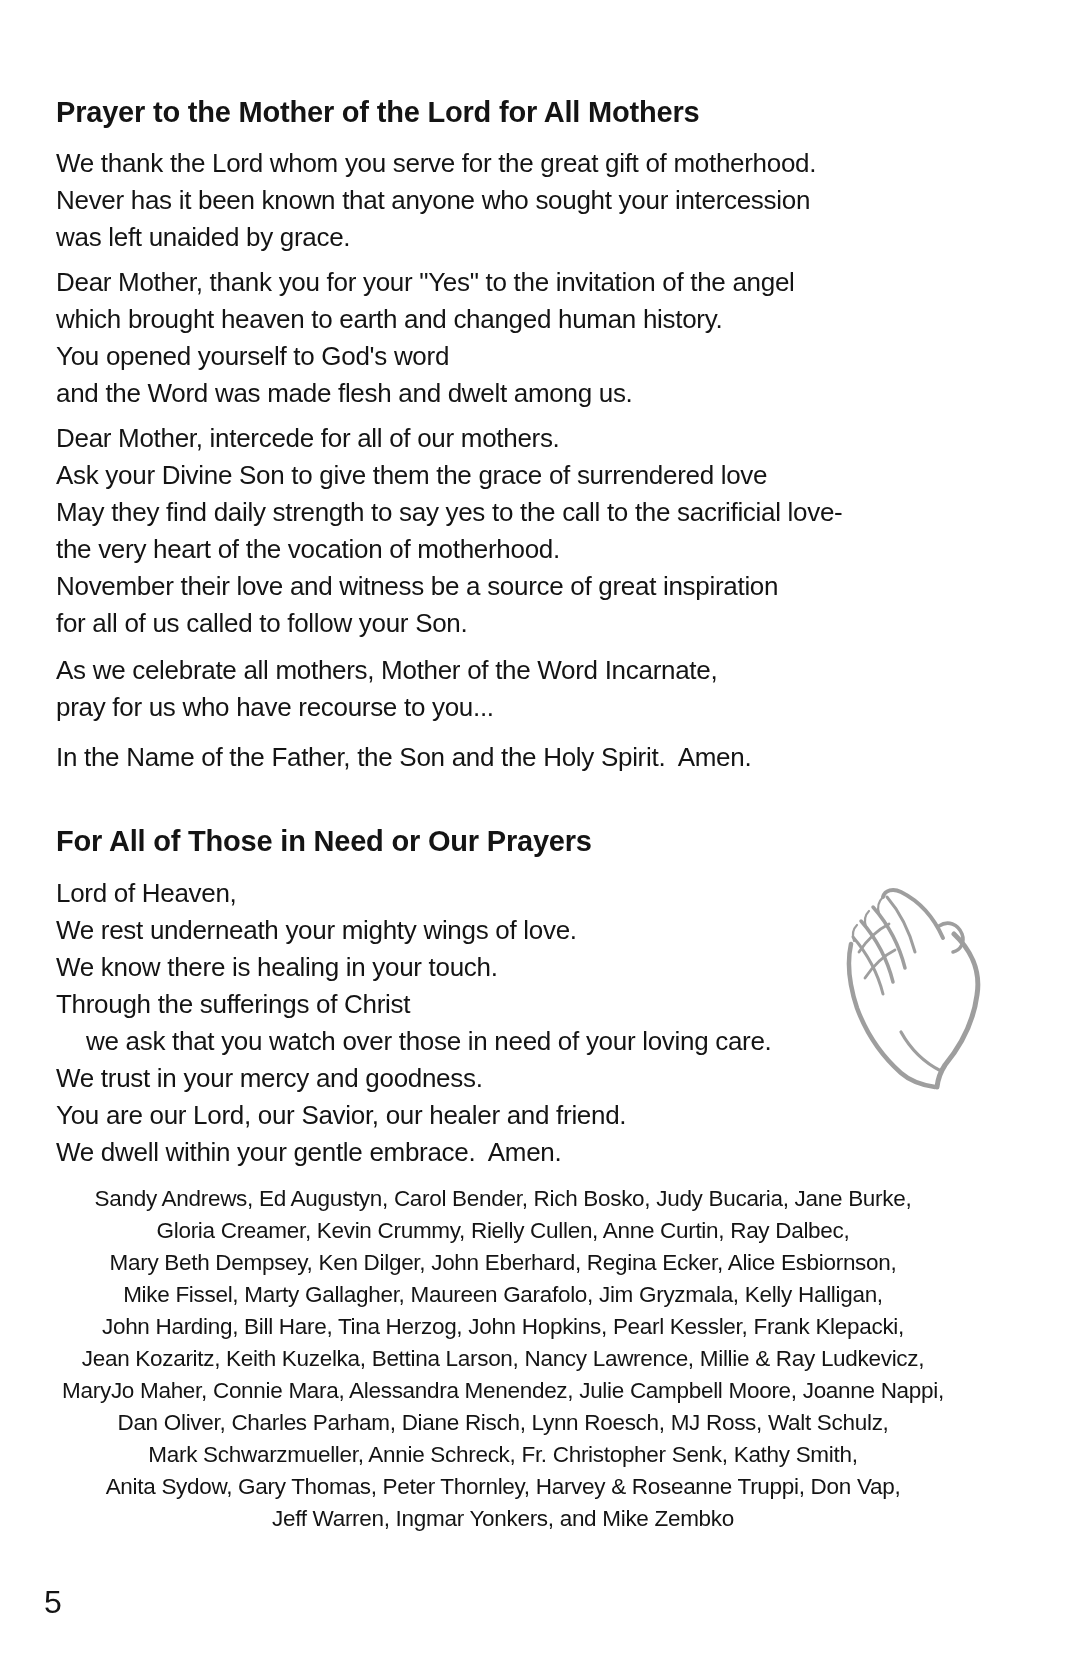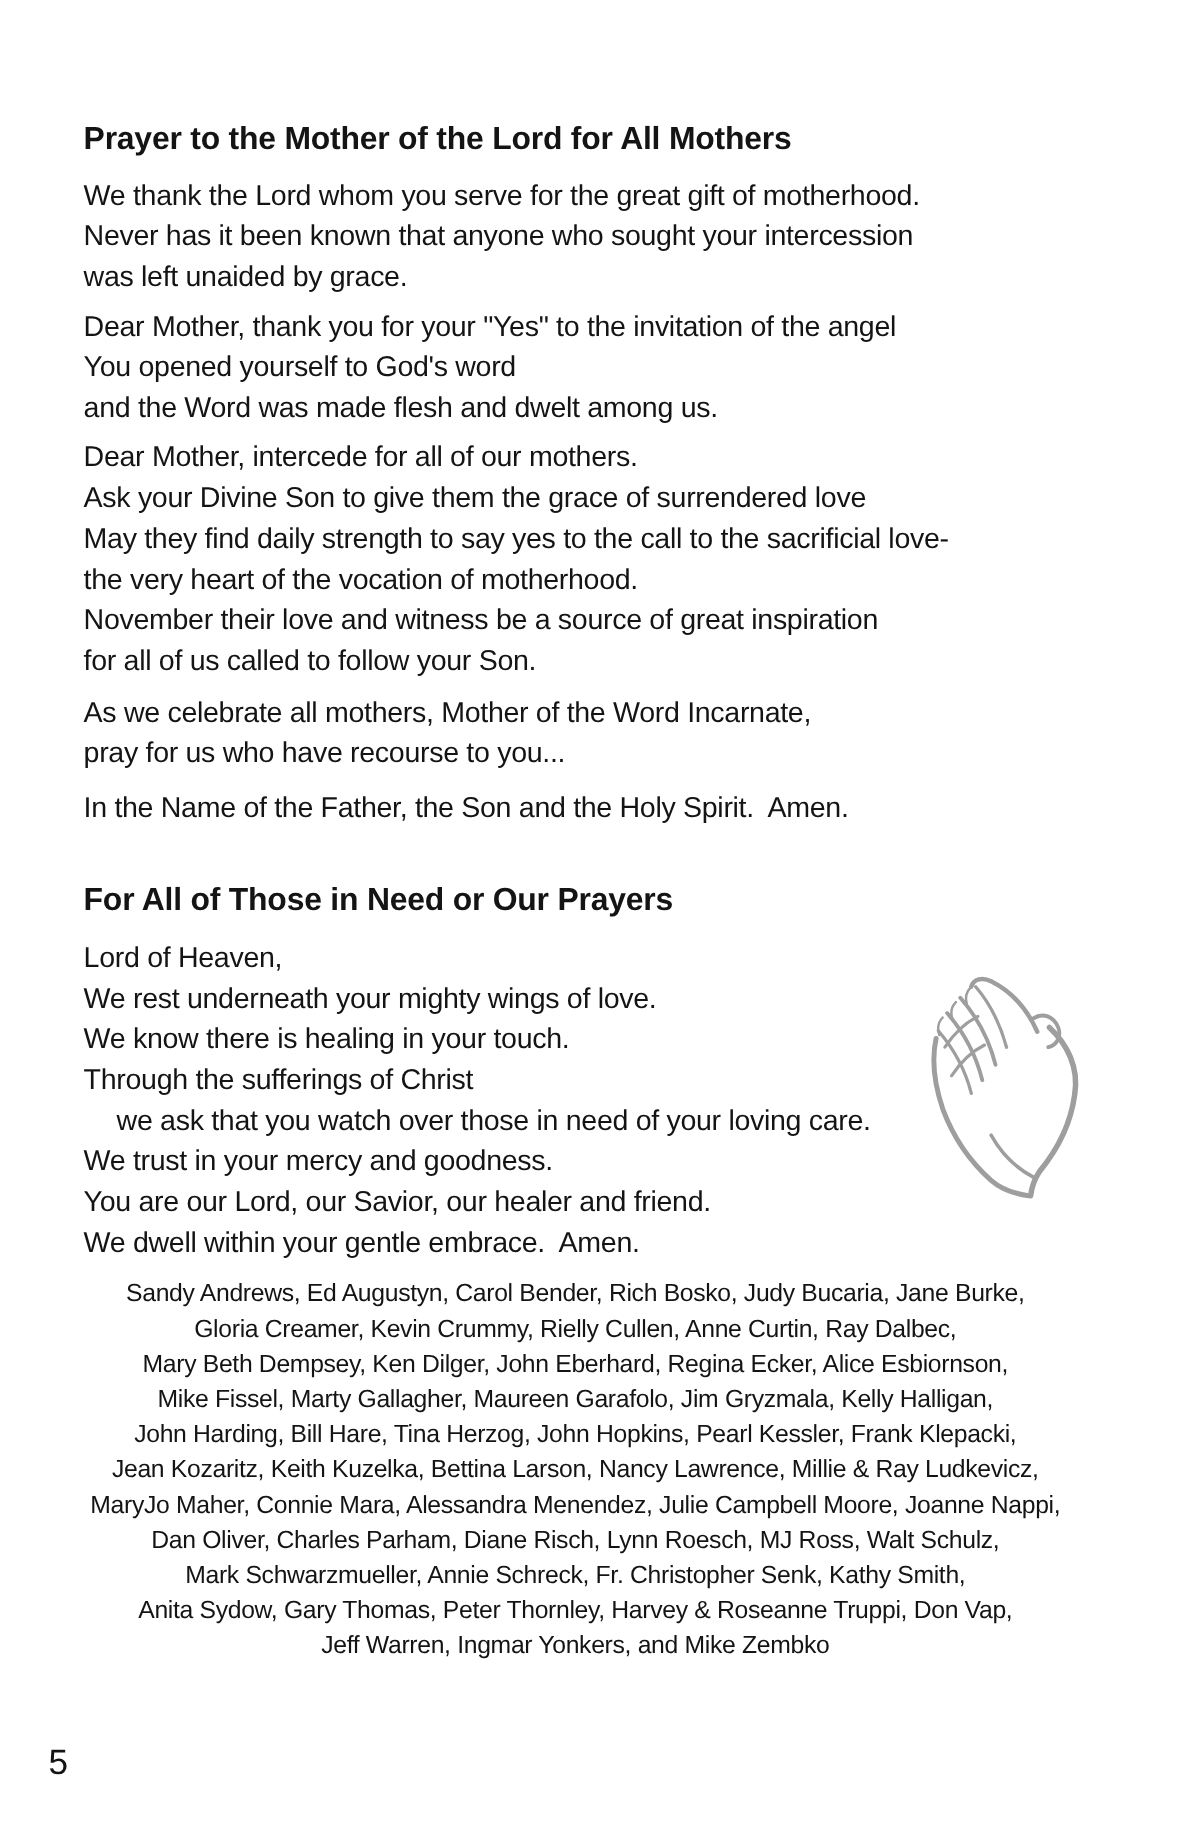--- a/index.html
+++ b/index.html
@@ -7,21 +7,21 @@
   .page {
     position: relative;
     width: 1086px;
     height: 1678px;
     margin: 0 auto;
     background: #ffffff;
     color: #141414;
     font-family: "Liberation Sans", sans-serif;
     overflow: hidden;
   }
-  .content { padding: 95px 34px 0 76px; margin-top: 14px; }
+  .content { padding: 95px 34px 0 56px; }
   .sec-heading {
     font-size: 29px;
     font-weight: bold;
     line-height: 34px;
     letter-spacing: -0.2px;
     white-space: pre;
   }
   .heading-1 { margin-bottom: 16px; }
   .heading-2 { margin-top: 48px; margin-bottom: 17px; }
   .para { margin-bottom: 8px; }
@@ -70,20 +70,21 @@
     <div class="sec-heading heading-1">Prayer to the Mother of the Lord for All Mothers</div>
 
     <div class="para">
       <div class="line">We thank the Lord whom you serve for the great gift of motherhood.</div>
       <div class="line">Never has it been known that anyone who sought your intercession</div>
       <div class="line">was left unaided by grace.</div>
     </div>
 
     <div class="para">
       <div class="line">Dear Mother, thank you for your "Yes" to the invitation of the angel</div>
+      <div class="line">which brought heaven to earth and changed human history.</div>
       <div class="line">You opened yourself to God's word</div>
       <div class="line">and the Word was made flesh and dwelt among us.</div>
     </div>
 
     <div class="para para-p3">
       <div class="line">Dear Mother, intercede for all of our mothers.</div>
       <div class="line">Ask your Divine Son to give them the grace of surrendered love</div>
       <div class="line">May they find daily strength to say yes to the call to the sacrificial love-</div>
       <div class="line">the very heart of the vocation of motherhood.</div>
       <div class="line">November their love and witness be a source of great inspiration</div>

